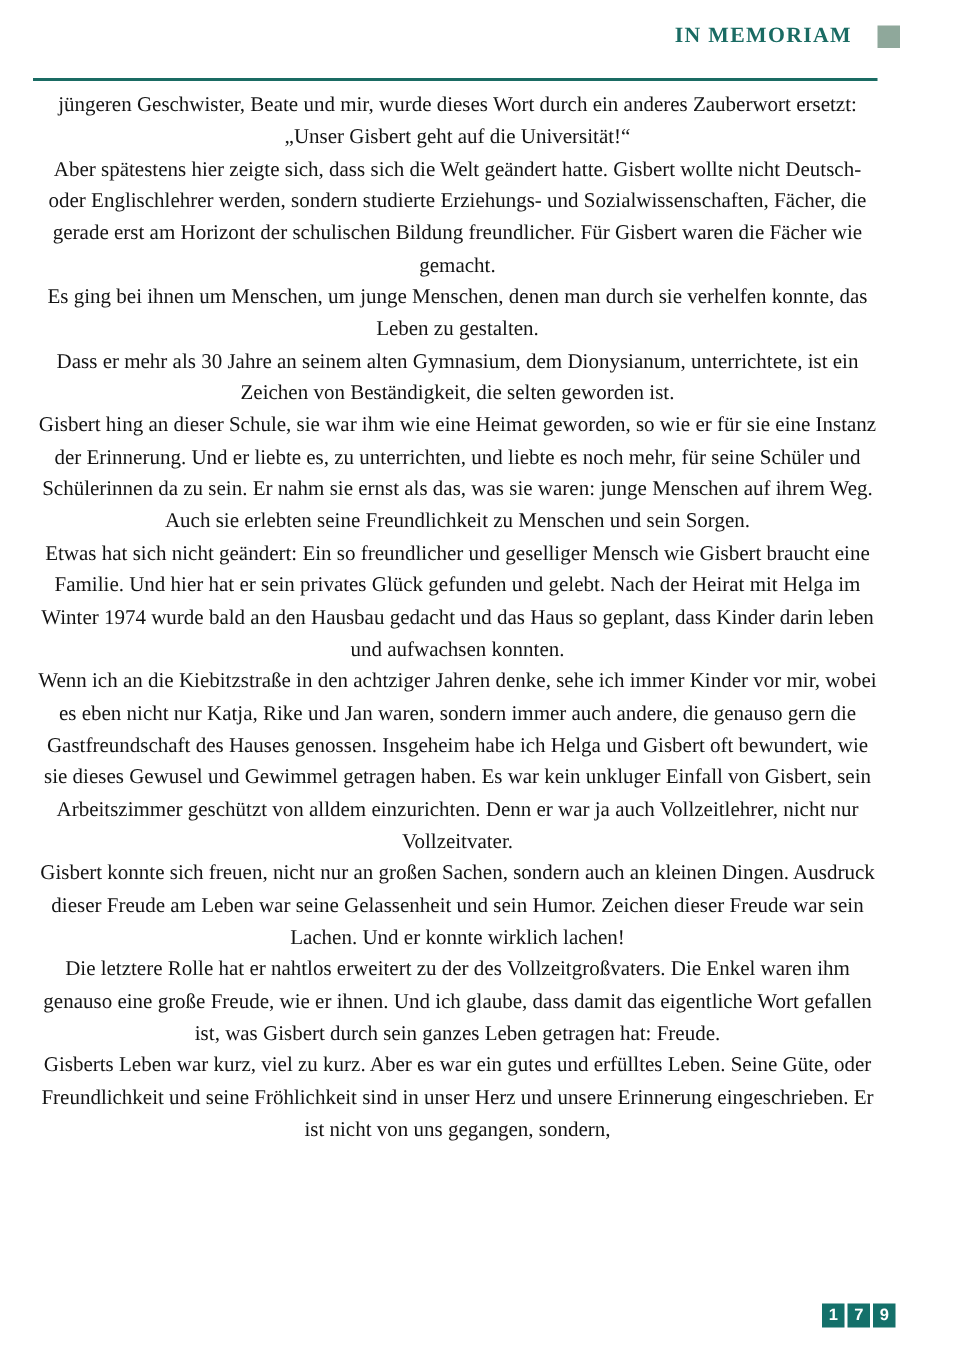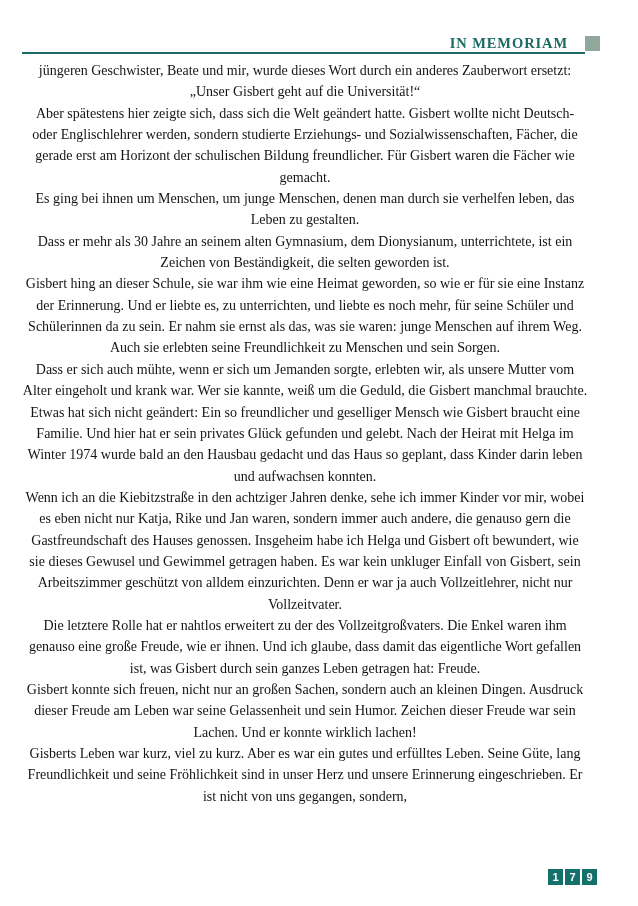--- a/index.html
+++ b/index.html
@@ -19,21 +19,21 @@
     width: 638px;
     height: 906px;
     box-sizing: border-box;
   }
 
   
   .running-head {
     position: absolute;
     left: 22px;
     right: 46px;
-    top: 34px;
+    top: 15px;
     height: 26px;
   }
   .running-head-title {
     position: absolute;
     right: 24px;
     top: 0;
     font-family: "Liberation Serif", "DejaVu Serif", serif;
     font-weight: bold;
     font-size: 14.5px;
     letter-spacing: 0.9px;
@@ -101,29 +101,28 @@
 
   <div class="running-head">
     <div class="running-head-title">IN MEMORIAM</div>
     <div class="running-head-swatch"></div>
   </div>
   <div class="head-rule"></div>
 
   <div class="body-col">
     <p class="para">jüngeren Geschwister, Beate und mir, wurde dieses Wort durch ein anderes Zauberwort ersetzt: „Unser Gisbert geht auf die Universität!“</p>
     <p class="para">Aber spätestens hier zeigte sich, dass sich die Welt geändert hatte. Gisbert wollte nicht Deutsch- oder Englischlehrer werden, sondern studierte Erziehungs- und Sozialwissenschaften, Fächer, die gerade erst am Horizont der schulischen Bildung freundlicher. Für Gisbert waren die Fächer wie gemacht.</p>
-    <p class="para">Es ging bei ihnen um Menschen, um junge Menschen, denen man durch sie verhelfen leben, das Leben zu gestalten.</p>
+    <p class="para">Es ging bei ihnen um Menschen, um junge Menschen, denen man durch sie verhelfen konnte, das Leben zu gestalten.</p>
     <p class="para">Dass er mehr als 30 Jahre an seinem alten Gymnasium, dem Dionysianum, unterrichtete, ist ein Zeichen von Beständigkeit, die selten geworden ist.</p>
     <p class="para">Gisbert hing an dieser Schule, sie war ihm wie eine Heimat geworden, so wie er für sie eine Instanz der Erinnerung. Und er liebte es, zu unterrichten, und liebte es noch mehr, für seine Schüler und Schülerinnen da zu sein. Er nahm sie ernst als das, was sie waren: junge Menschen auf ihrem Weg. Auch sie erlebten seine Freundlichkeit zu Menschen und sein Sorgen.</p>
-    <p class="para">Dass er sich auch mühte, wenn er sich um Jemanden sorgte, erlebten wir, als unsere Mutter vom Alter eingeholt und krank war. Wer sie kannte, weiß um die Geduld, die Gisbert manchmal brauchte.</p>
     <p class="para">Etwas hat sich nicht geändert: Ein so freundlicher und geselliger Mensch wie Gisbert braucht eine Familie. Und hier hat er sein privates Glück gefunden und gelebt. Nach der Heirat mit Helga im Winter 1974 wurde bald an den Hausbau gedacht und das Haus so geplant, dass Kinder darin leben und aufwachsen konnten.</p>
     <p class="para">Wenn ich an die Kiebitzstraße in den achtziger Jahren denke, sehe ich immer Kinder vor mir, wobei es eben nicht nur Katja, Rike und Jan waren, sondern immer auch andere, die genauso gern die Gastfreundschaft des Hauses genossen. Insgeheim habe ich Helga und Gisbert oft bewundert, wie sie dieses Gewusel und Gewimmel getragen haben. Es war kein unkluger Einfall von Gisbert, sein Arbeitszimmer geschützt von alldem einzurichten. Denn er war ja auch Vollzeitlehrer, nicht nur Vollzeitvater.</p>
+    <p class="para">Gisbert konnte sich freuen, nicht nur an großen Sachen, sondern auch an kleinen Dingen. Ausdruck dieser Freude am Leben war seine Gelassenheit und sein Humor. Zeichen dieser Freude war sein Lachen. Und er konnte wirklich lachen!</p>
     <p class="para">Die letztere Rolle hat er nahtlos erweitert zu der des Vollzeitgroßvaters. Die Enkel waren ihm genauso eine große Freude, wie er ihnen. Und ich glaube, dass damit das eigentliche Wort gefallen ist, was Gisbert durch sein ganzes Leben getragen hat: Freude.</p>
-    <p class="para">Gisbert konnte sich freuen, nicht nur an großen Sachen, sondern auch an kleinen Dingen. Ausdruck dieser Freude am Leben war seine Gelassenheit und sein Humor. Zeichen dieser Freude war sein Lachen. Und er konnte wirklich lachen!</p>
-    <p class="para">Gisberts Leben war kurz, viel zu kurz. Aber es war ein gutes und erfülltes Leben. Seine Güte, lang Freundlichkeit und seine Fröhlichkeit sind in unser Herz und unsere Erinnerung eingeschrieben. Er ist nicht von uns gegangen, sondern,</p>
+    <p class="para">Gisberts Leben war kurz, viel zu kurz. Aber es war ein gutes und erfülltes Leben. Seine Güte, oder Freundlichkeit und seine Fröhlichkeit sind in unser Herz und unsere Erinnerung eingeschrieben. Er ist nicht von uns gegangen, sondern,</p>
   </div>
 
   <div class="folio">
     <div class="folio-digit">1</div>
     <div class="folio-digit">7</div>
     <div class="folio-digit">9</div>
   </div>
 
 </div>
 

